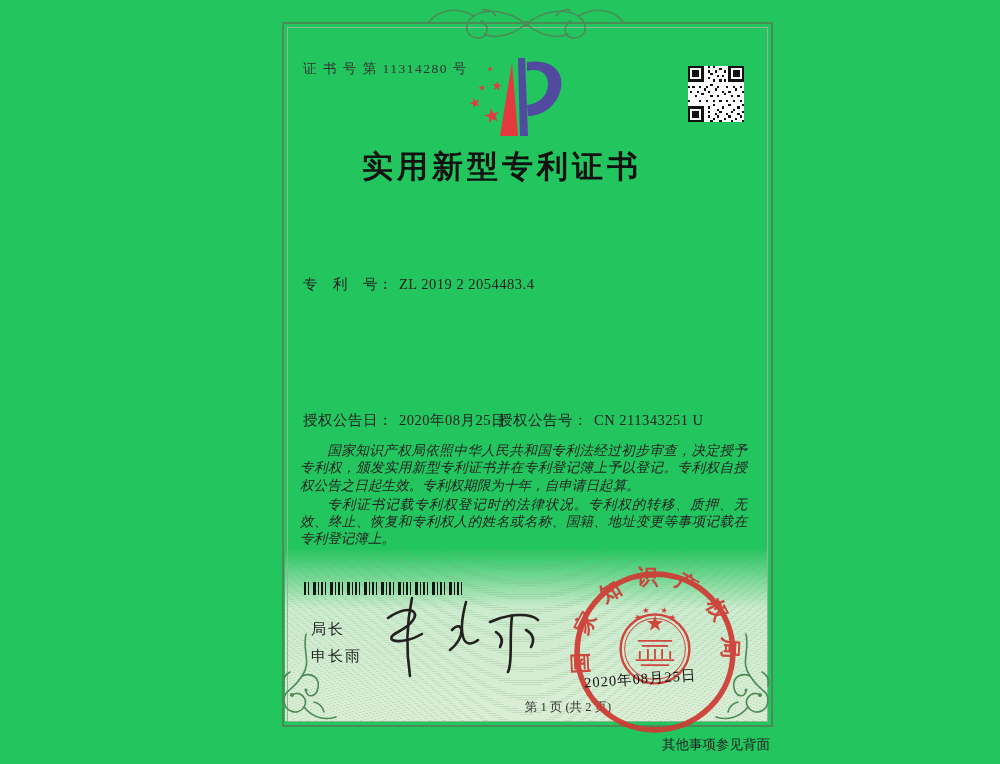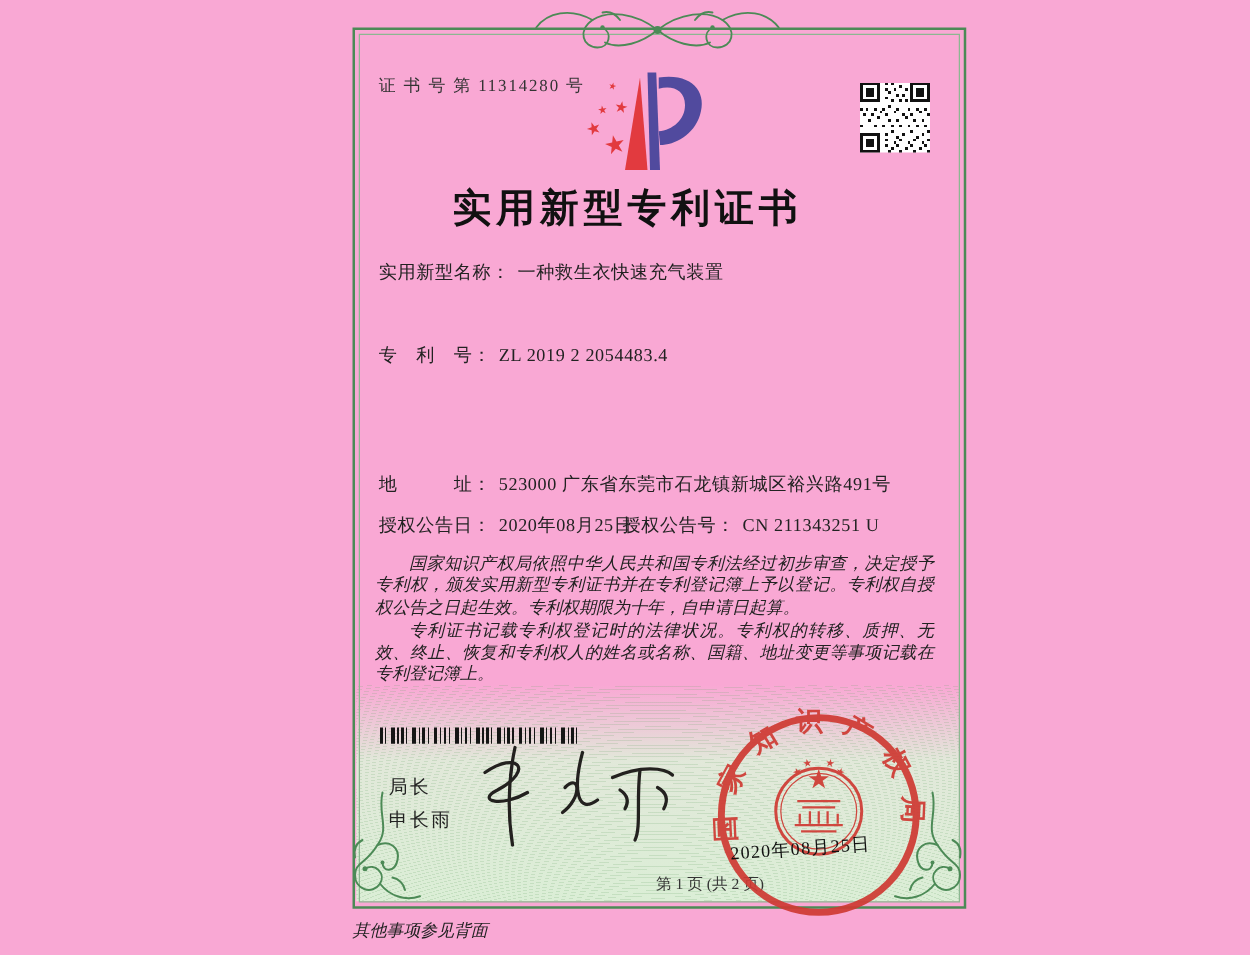--- a/index.html
+++ b/index.html
@@ -1,17 +1,17 @@
 <!DOCTYPE html>
 <html><head>
 <meta charset="utf-8">
 <style>
   html,body{margin:0;padding:0;background:#ffffff;}
   .canvas{
-    position:relative;width:1000px;height:764px;background:#f9a8d4;overflow:hidden;
+    position:relative;width:1000px;height:764px;background:#22c55e;overflow:hidden;
     font-family:"Liberation Serif","DejaVu Serif",serif;color:#1c1c1c;
   }
   
   .green-zone{
     position:absolute;left:285px;top:548px;width:483px;height:173px;z-index:0;
     background:
       repeating-radial-gradient(ellipse 1300px 430px at 50% 135%,
         rgba(105,165,105,.20) 0 1.3px, rgba(105,165,105,0) 1.3px 6.5px),
       linear-gradient(to bottom, rgba(228,242,224,0) 0%, rgba(223,239,218,.9) 35%, #dbeed6 100%);
   }
@@ -48,22 +48,22 @@
         #151515 14px 15px, transparent 15px 17px);
   }
   .signer{left:311px;font-size:15px;letter-spacing:2px;color:#222;
     font-family:"Liberation Sans","DejaVu Sans",sans-serif;}
   .seal-wrap{left:569px;top:566px;width:172px;height:172px;z-index:4;opacity:.92;}
   .seal-date{
     left:584px;top:668px;width:160px;font-size:14.5px;letter-spacing:1px;color:#111;
     transform:rotate(-4deg);z-index:5;
   }
   .page-indicator{left:282px;top:699px;width:572px;text-align:center;font-size:12.5px;color:#333;z-index:3;}
-  .footer-note{left:282px;top:736px;width:488px;text-align:left;font-size:13.5px;
-    font-style:italic;color:#222;z-index:3;}
+  .footer-note{left:282px;top:736px;width:488px;text-align:right;font-size:13.5px;
+    color:#222;z-index:3;}
   .ornament{z-index:2;}
   svg{display:block;}
 </style>
 </head>
 <body>
 
 <div class="canvas">
 
   <div class="green-zone"></div>
 
@@ -144,28 +144,22 @@
     <g fill="#111">
       <path d="M2,2h3v3h-3z"></path>
         <path d="M20,2h3v3h-3z"></path>
         <path d="M2,20h3v3h-3z"></path>
       <path d="M9,0h1v1h-1z M11,0h1v1h-1z M14,1h1v1h-1z M9,2h1v1h-1z M12,2h1v1h-1z M16,2h1v1h-1z M10,3h1v1h-1z M13,4h1v1h-1z M15,4h1v1h-1z M9,5h1v1h-1z M11,6h1v1h-1z M14,6h1v1h-1z M16,6h1v1h-1z M0,9h1v1h-1z M2,9h1v1h-1z M5,9h1v1h-1z M8,9h1v1h-1z M10,8h1v1h-1z M13,9h1v1h-1z M17,9h1v1h-1z M20,9h1v1h-1z M23,9h1v1h-1z M1,11h1v1h-1z M4,11h1v1h-1z M7,10h1v1h-1z M9,11h1v1h-1z M12,10h1v1h-1z M15,11h1v1h-1z M18,11h1v1h-1z M21,10h1v1h-1z M24,11h1v1h-1z M3,13h1v1h-1z M6,12h1v1h-1z M10,13h1v1h-1z M13,13h1v1h-1z M16,12h1v1h-1z M19,13h1v1h-1z M22,13h1v1h-1z M0,15h1v1h-1z M5,15h1v1h-1z M8,15h1v1h-1z M11,15h1v1h-1z M14,15h1v1h-1z M17,15h1v1h-1z M20,15h1v1h-1z M23,15h1v1h-1z M9,18h1v1h-1z M11,17h1v1h-1z M13,19h1v1h-1z M15,18h1v1h-1z M18,17h1v1h-1z M20,19h1v1h-1z M22,18h1v1h-1z M24,17h1v1h-1z M9,20h1v1h-1z M12,21h1v1h-1z M14,20h1v1h-1z M17,21h1v1h-1z M19,20h1v1h-1z M22,21h1v1h-1z M24,20h1v1h-1z M9,22h1v1h-1z M11,23h1v1h-1z M13,22h1v1h-1z M16,23h1v1h-1z M18,22h1v1h-1z M21,23h1v1h-1z M23,22h1v1h-1z M10,24h1v1h-1z M14,24h1v1h-1z M19,24h1v1h-1z M24,24h1v1h-1z"></path>
     </g>
   </svg>
 
   <div class="abs title">实用新型专利证书</div>
 
-  <div class="abs field" style="top:208px;">
-    <span class="flabel">实用新型名称：</span><span class="fvalue">一种救生衣快速充气装置</span>
-  </div>
   <div class="abs field" style="top:275px;">
     <span class="flabel">专　利　号：</span><span class="fvalue">ZL 2019 2 2054483.4</span>
-  </div>
-  <div class="abs field" style="top:378px;">
-    <span class="flabel">地　　　址：</span><span class="fvalue">523000 广东省东莞市石龙镇新城区裕兴路491号</span>
   </div>
 
   <div class="abs field" style="top:411px;width:450px;">
     <span class="flabel">授权公告日：</span><span class="fvalue">2020年08月25日</span>
     <span class="grant-pair2">
       <span class="flabel">授权公告号：</span><span class="fvalue">CN 211343251 U</span>
     </span>
   </div>
 
   <div class="abs paras">

